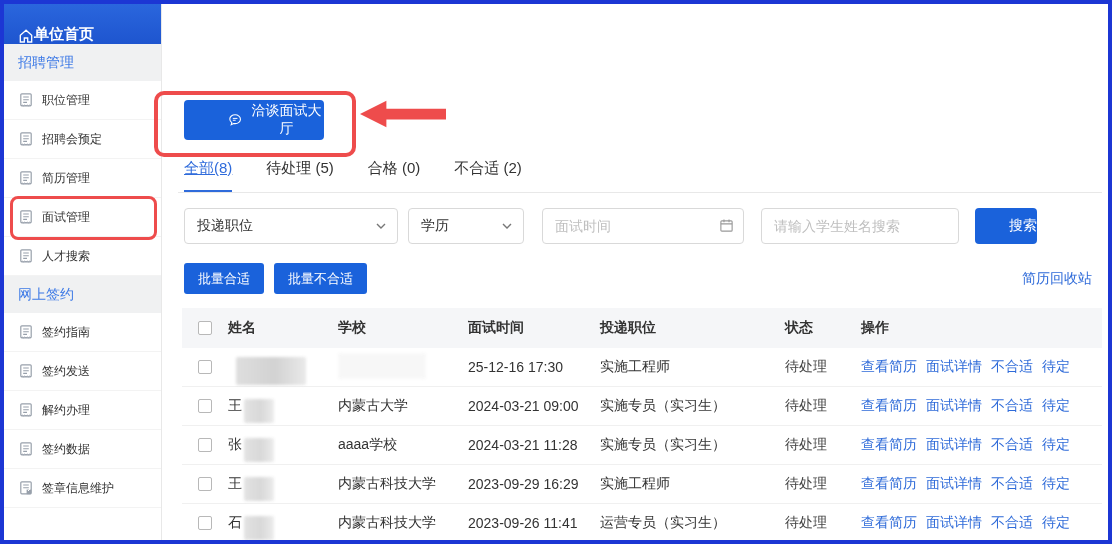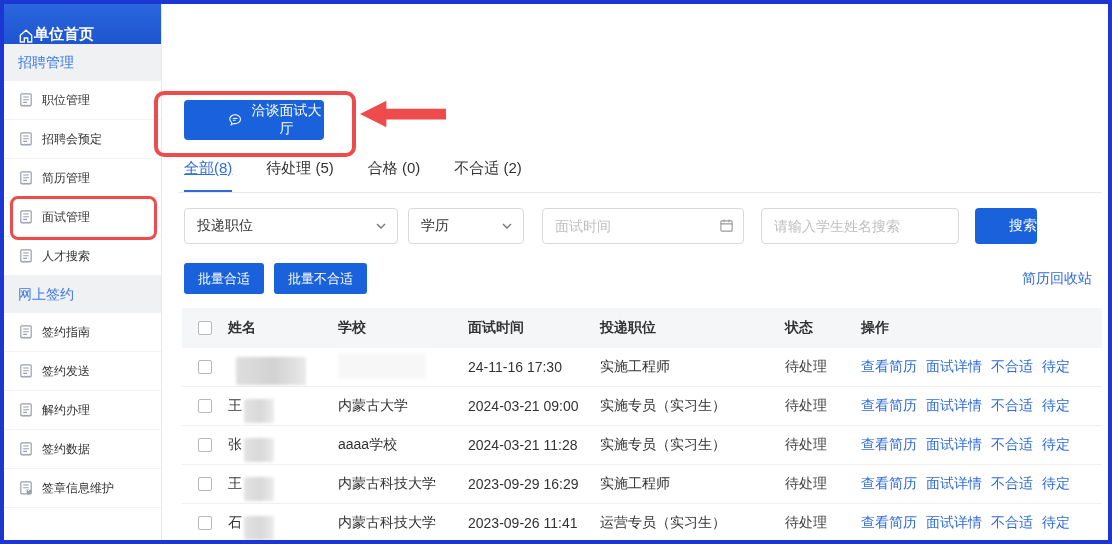--- a/index.html
+++ b/index.html
@@ -253,21 +253,21 @@
 
       <div class="tr">
         <div class="c-cb">
             <div class="cb"></div>
           </div>
         <div class="c-name">
             <span></span>
             <span class="redact big"></span>
           </div>
         <div class="c-school"><span></span><span class="redact white"></span></div>
-        <div class="c-time">24-11-16 17:30</div>
+        <div class="c-time">25-12-16 17:30</div>
         <div class="c-pos">实施工程师</div>
         <div class="c-status">待处理</div>
         <div class="c-act">
           <a>查看简历</a>
           <a>面试详情</a>
           <a>不合适</a>
           <a>待定</a>
         </div>
       </div>
 

